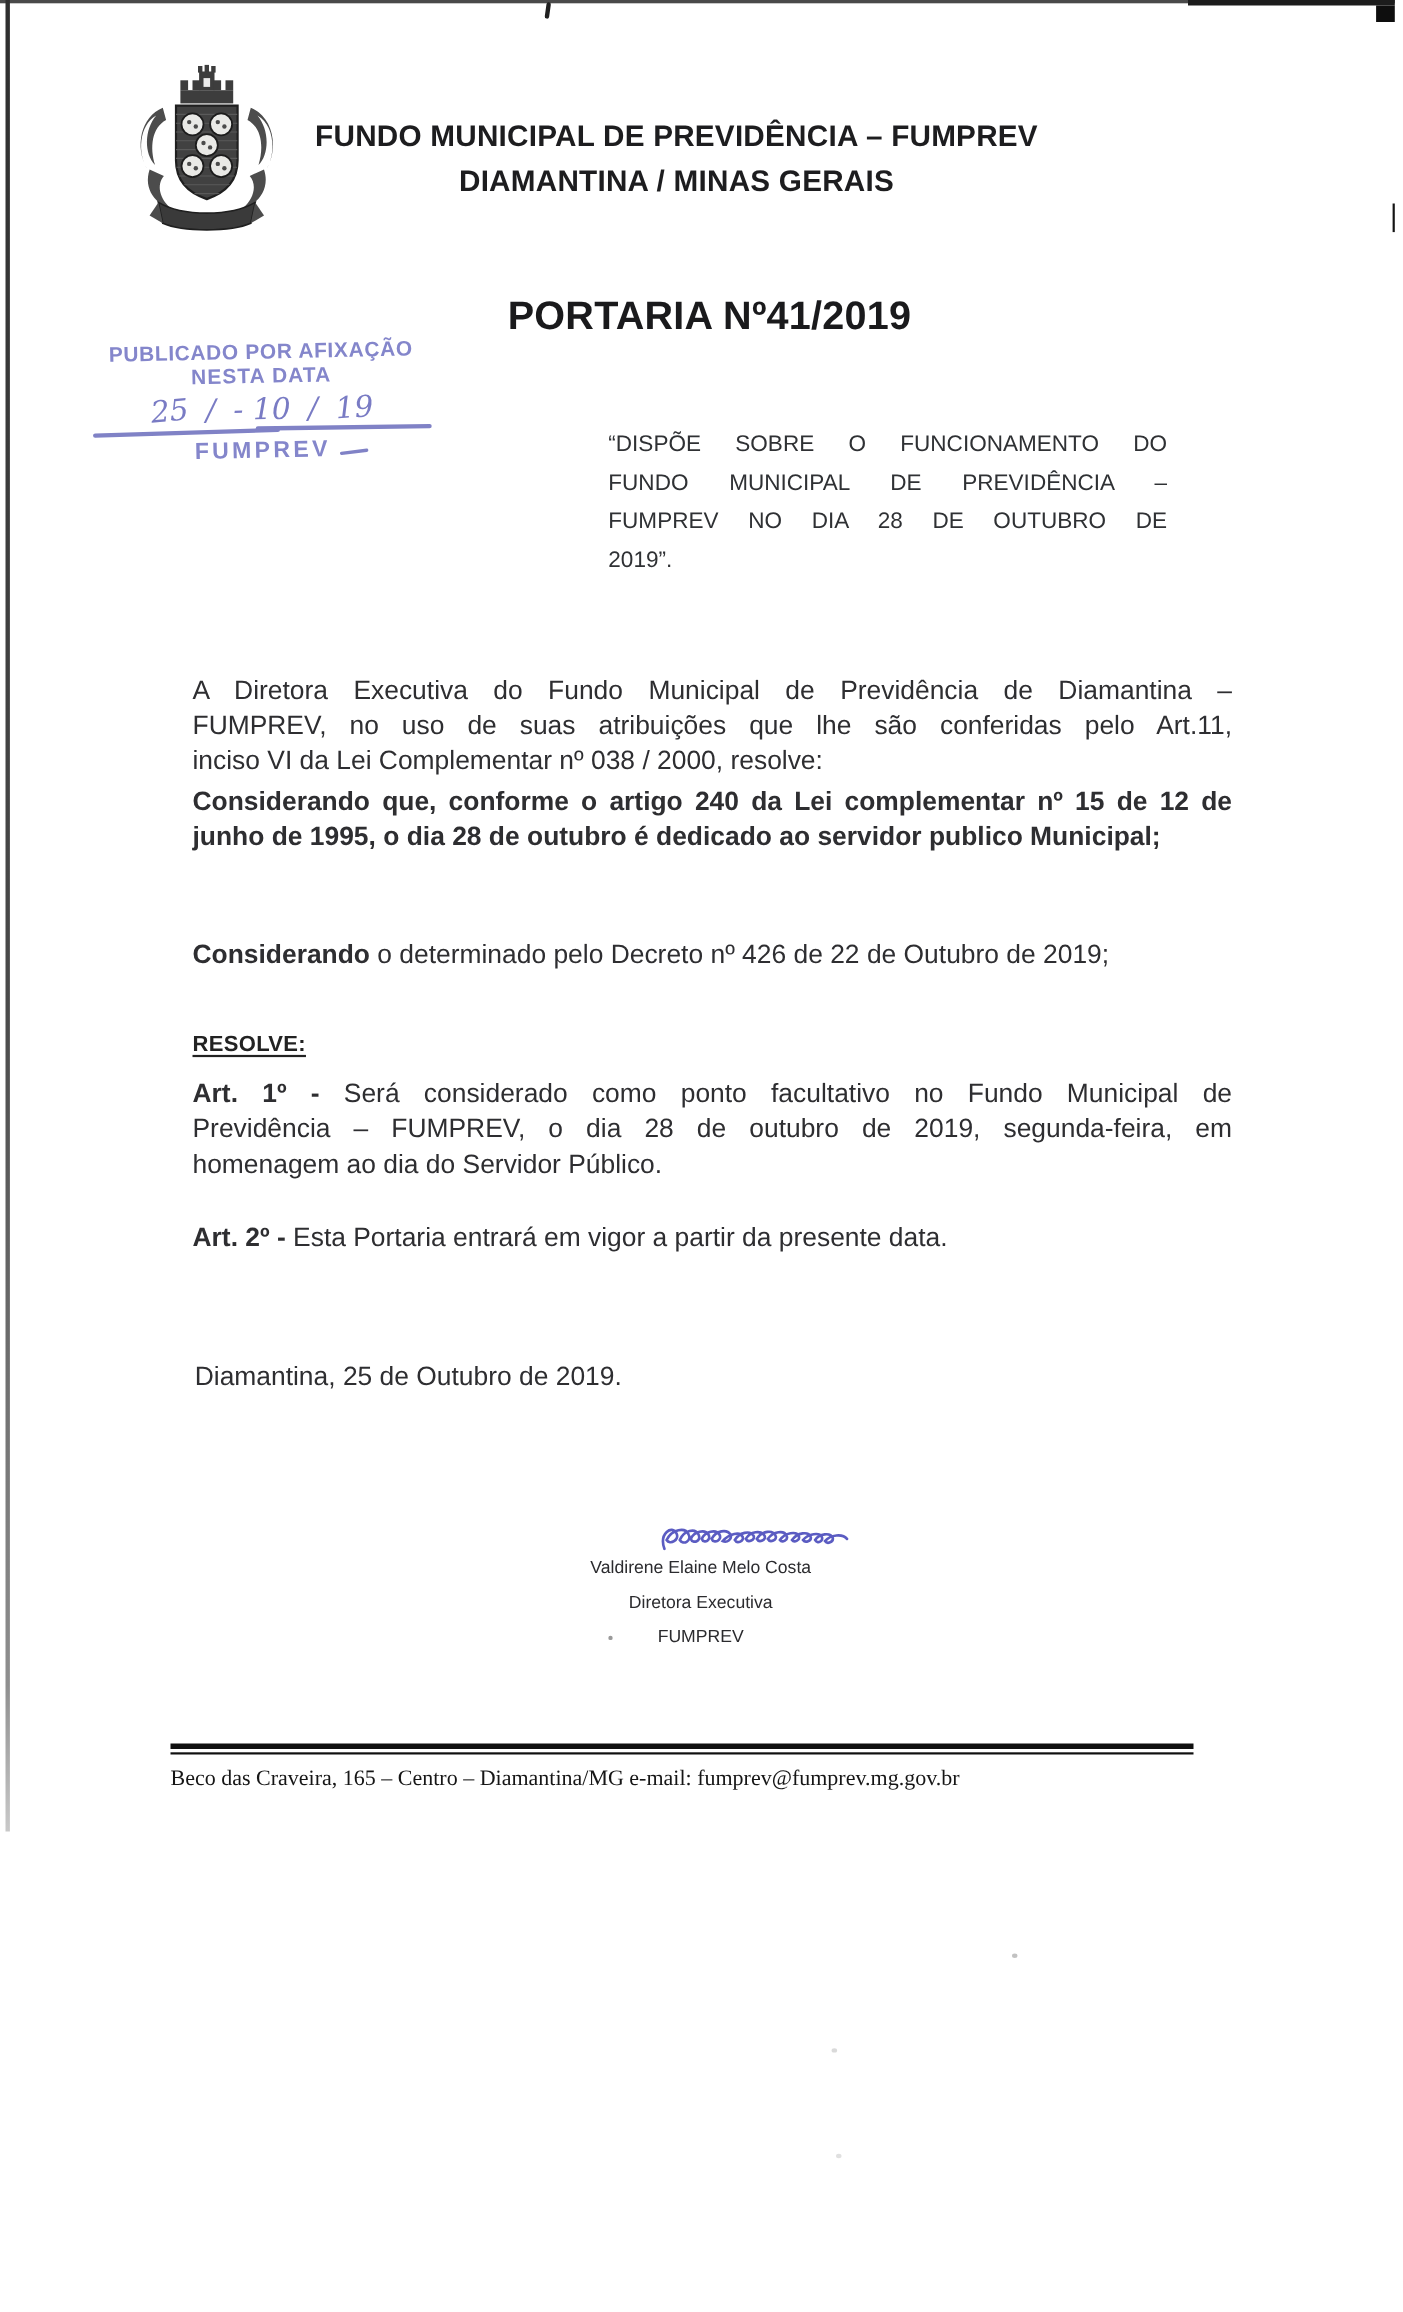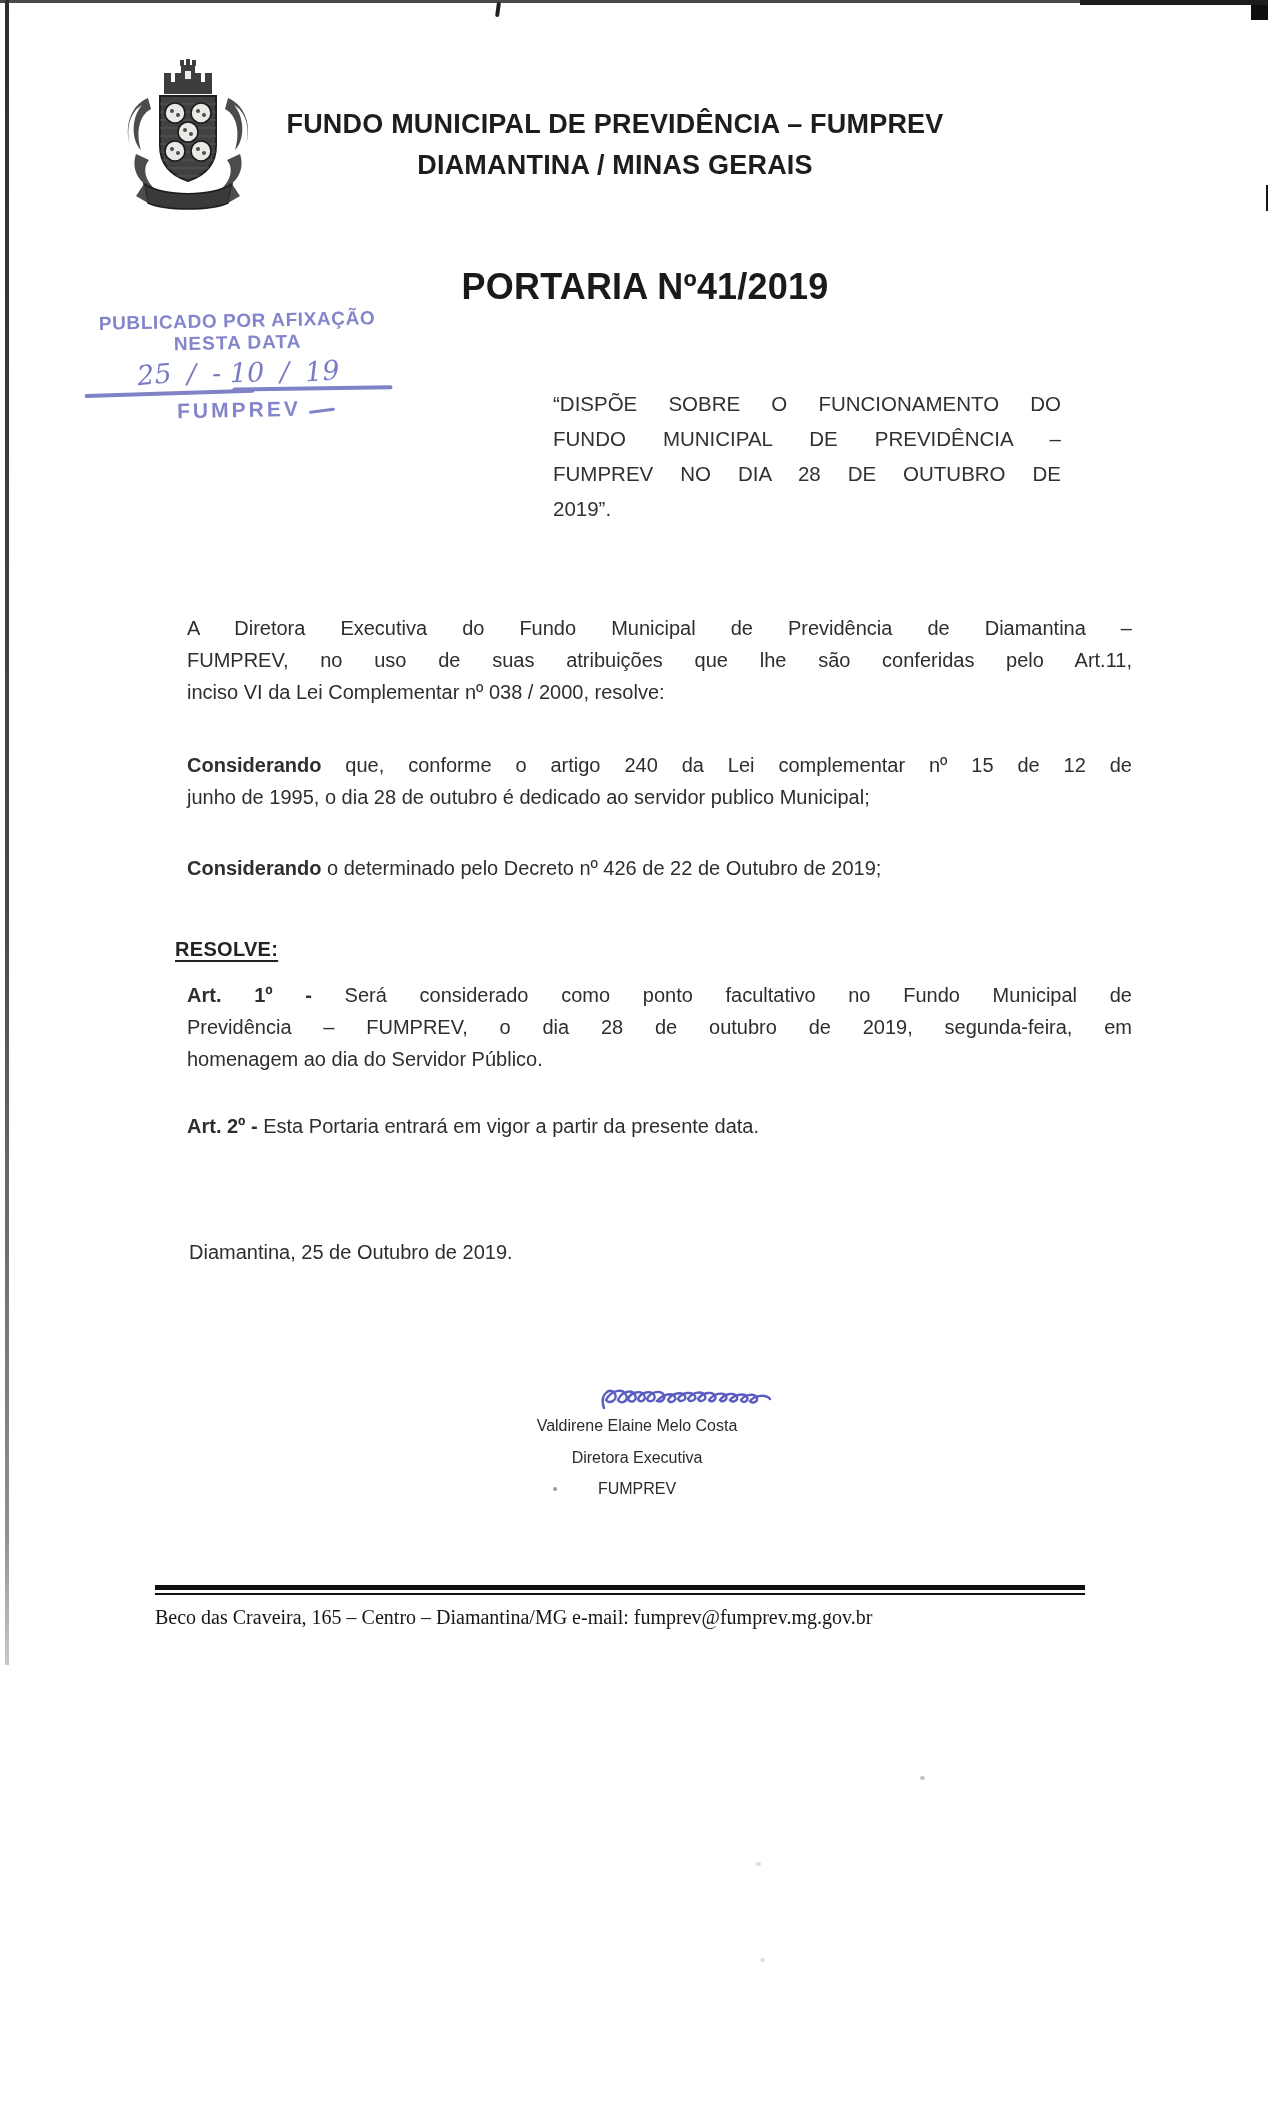--- a/index.html
+++ b/index.html
@@ -38,21 +38,21 @@
   .stamp-rules { position:relative; height:10px; }
   .stamp-rule1 { position:absolute; left:2px; top:2px; width:170px; height:4px; background:#8082c6; transform:rotate(-0.6deg); border-radius:2px; }
   .stamp-rule2 { position:absolute; left:150px; top:0; width:160px; height:4px; background:#8082c6; transform:rotate(0.4deg); border-radius:2px; }
   .stamp-org { font-size:21px; font-weight:bold; letter-spacing:3px; margin-top:0px; }
   .stamp-dash { position:absolute; right:-34px; bottom:8px; width:26px; height:3px; background:#8082c6; transform:rotate(-6deg); border-radius:2px; }
 
   
   .quote { left:553px; top:386px; width:508px; font-size:20.5px; line-height:35px; color:#2f3134; }
 
   
-  .para { left:175px; width:945px; font-size:20px; line-height:32px; color:#2e2e31;margin-left:12px; }
+  .para { left:175px; width:945px; font-size:24px; line-height:32px; color:#2e2e31; }
   .jline { text-align:justify; text-align-last:justify; text-justify:inter-word; }
   .resolve { left:175px; top:910px; font-size:20px; font-weight:bold; text-decoration:underline;
     text-underline-offset:4px; letter-spacing:0.3px; color:#222;margin-top:28px; }
 
   
   .sign-block { left:302px; top:1410px; width:670px; text-align:center;
     font-size:16px; line-height:31.5px; color:#2b2b2e; }
   .scribble { left:598px; top:1382px; width:180px; height:36px; }
   .sig-dot { left:553px; top:1487px; width:4px; height:4px; background:#9a9a9a; border-radius:50%; }
 
@@ -173,21 +173,21 @@
     <div class="jline">FUMPREV NO DIA 28 DE OUTUBRO DE</div>
     <div>2019”.</div>
   </div>
 
   <div class="abs para" style="top:612px;">
     <div class="jline">A Diretora Executiva do Fundo Municipal de Previdência de Diamantina –</div>
     <div class="jline">FUMPREV, no uso de suas atribuições que lhe são conferidas pelo Art.11,</div>
     <div>inciso VI da Lei Complementar nº 038 / 2000, resolve:</div>
   </div>
 
-  <div class="abs para" style="top:749px;">
+  <div class="abs para" style="top:713px;font-weight:bold;">
     <div class="jline"><b>Considerando</b><span> que, conforme o artigo 240 da Lei complementar nº 15 de 12 de</span></div>
     <div>junho de 1995, o dia 28 de outubro é dedicado ao servidor publico Municipal;</div>
   </div>
 
   <div class="abs para" style="top:852px;">
     <div><b>Considerando</b><span> o determinado pelo Decreto nº 426 de 22 de Outubro de 2019;</span></div>
   </div>
 
   <div class="abs resolve">RESOLVE:</div>
 

